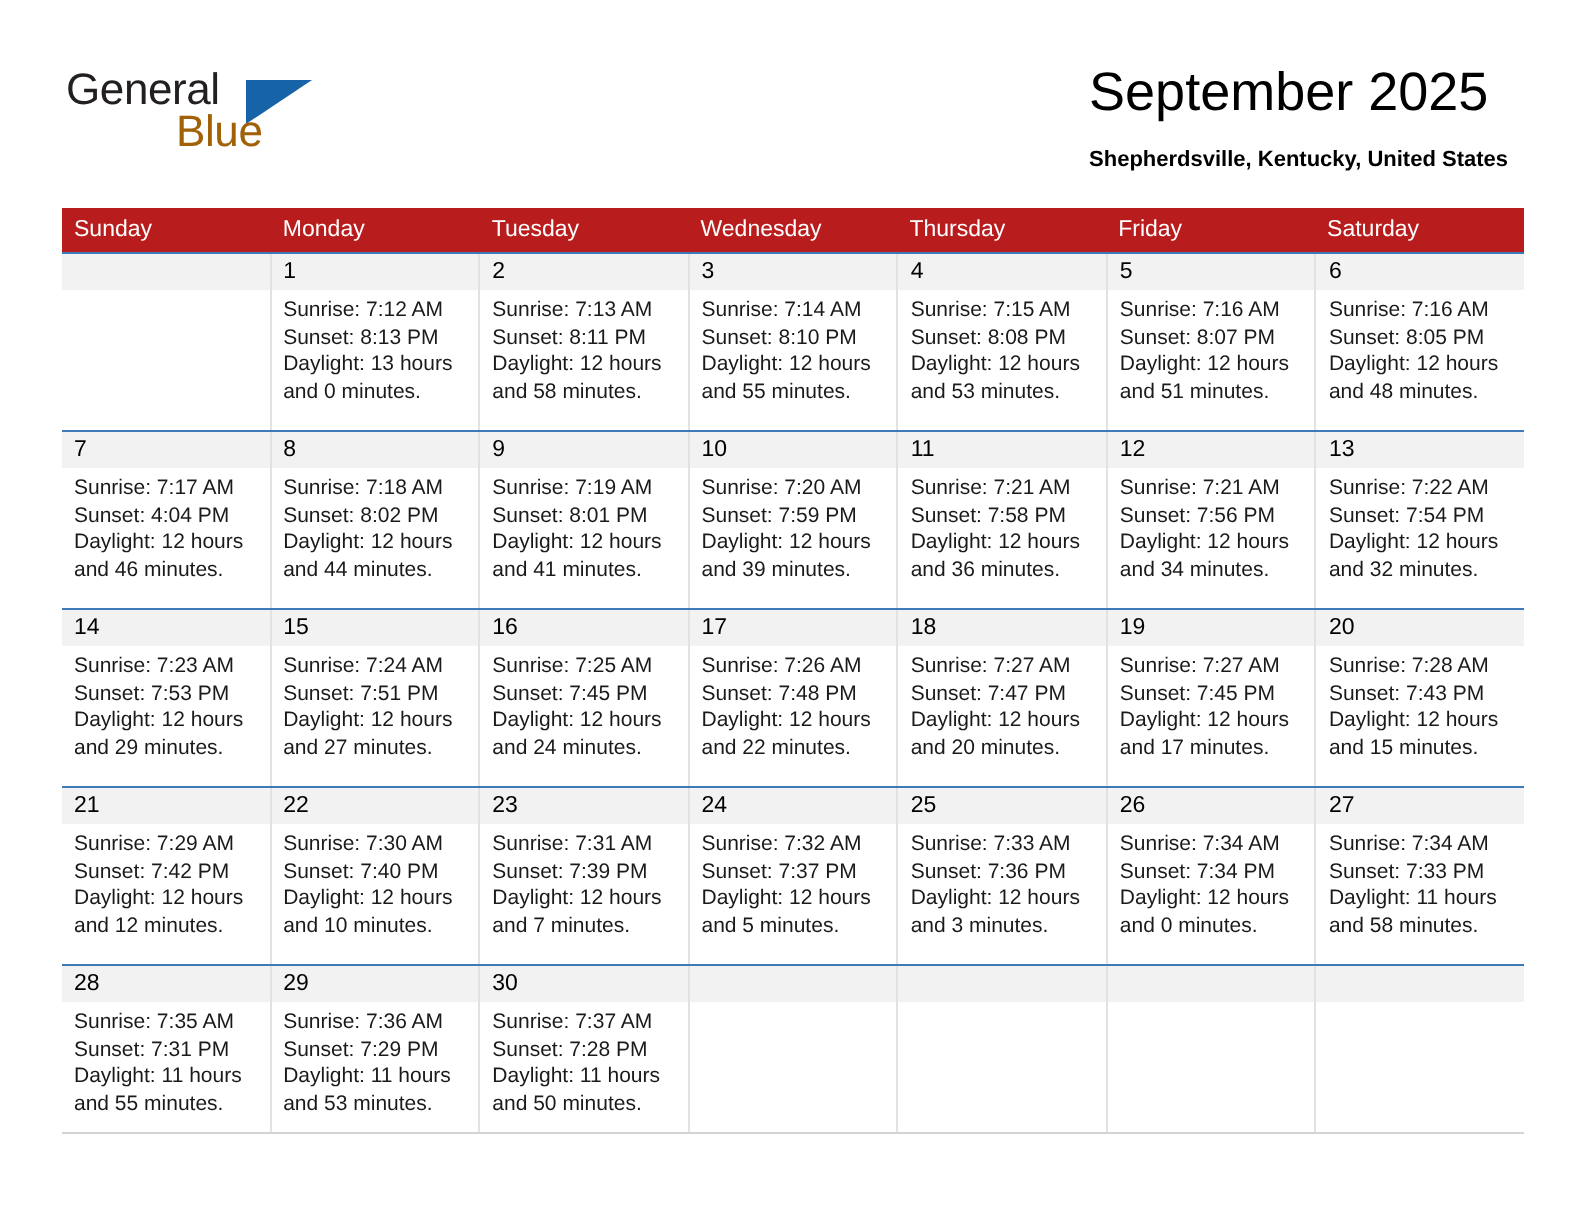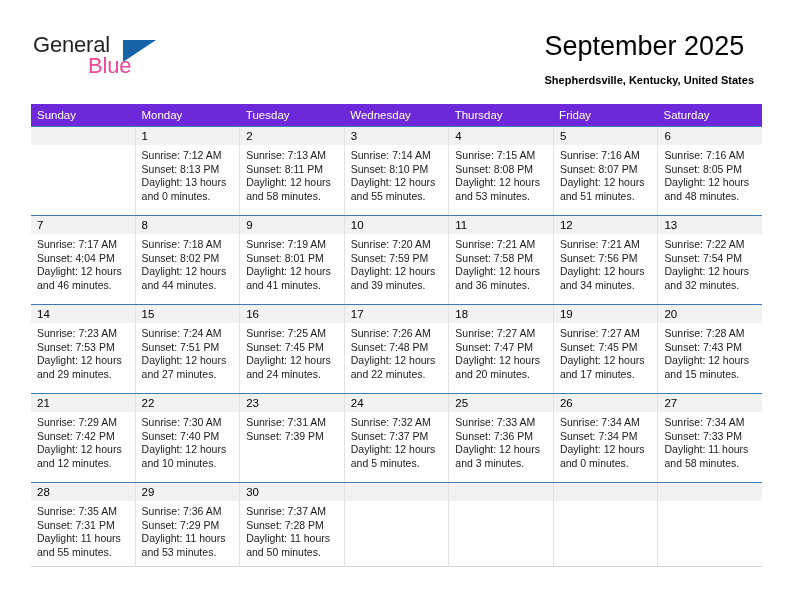--- a/index.html
+++ b/index.html
@@ -46,21 +46,21 @@
     letter-spacing: -0.2px;
     line-height: 22px;
     font-weight: 400;
     text-align: right;
   }
   .brand-blue {
     position: absolute;
     left: 55px;
     top: 21px;
     font-size: 22px;
-    color: #ec4899;
+    color: #a16207;
     letter-spacing: -0.2px;
     line-height: 22px;
     font-weight: 400;
   }
   .brand-triangle {
     position: absolute;
     left: 90px;
     top: 6px;
     width: 0;
     height: 0;
@@ -93,21 +93,21 @@
   
   .calendar {
     position: absolute;
     left: 31px;
     top: 104px;
     width: 731px;
   }
 
   .weekday-row {
     display: flex;
-    background: #6d28d9;
+    background: #b91c1c;
     height: 22px;
   }
   .weekday {
     flex: 1 1 0;
     color: #ffffff;
     font-size: 11.5px;
     line-height: 22px;
     padding-left: 6px;
     box-sizing: border-box;
     white-space: nowrap;
@@ -386,20 +386,21 @@
               <div>Sunrise: 7:30 AM</div>
               <div>Sunset: 7:40 PM</div>
               <div class="daylight-line">Daylight: 12 hours and 10 minutes.</div>
             </div>
           </div>
           <div class="day-cell">
             <div class="day-number">23</div>
             <div class="day-info">
               <div>Sunrise: 7:31 AM</div>
               <div>Sunset: 7:39 PM</div>
+              <div class="daylight-line">Daylight: 12 hours and 7 minutes.</div>
             </div>
           </div>
           <div class="day-cell">
             <div class="day-number">24</div>
             <div class="day-info">
               <div>Sunrise: 7:32 AM</div>
               <div>Sunset: 7:37 PM</div>
               <div class="daylight-line">Daylight: 12 hours and 5 minutes.</div>
             </div>
           </div>

